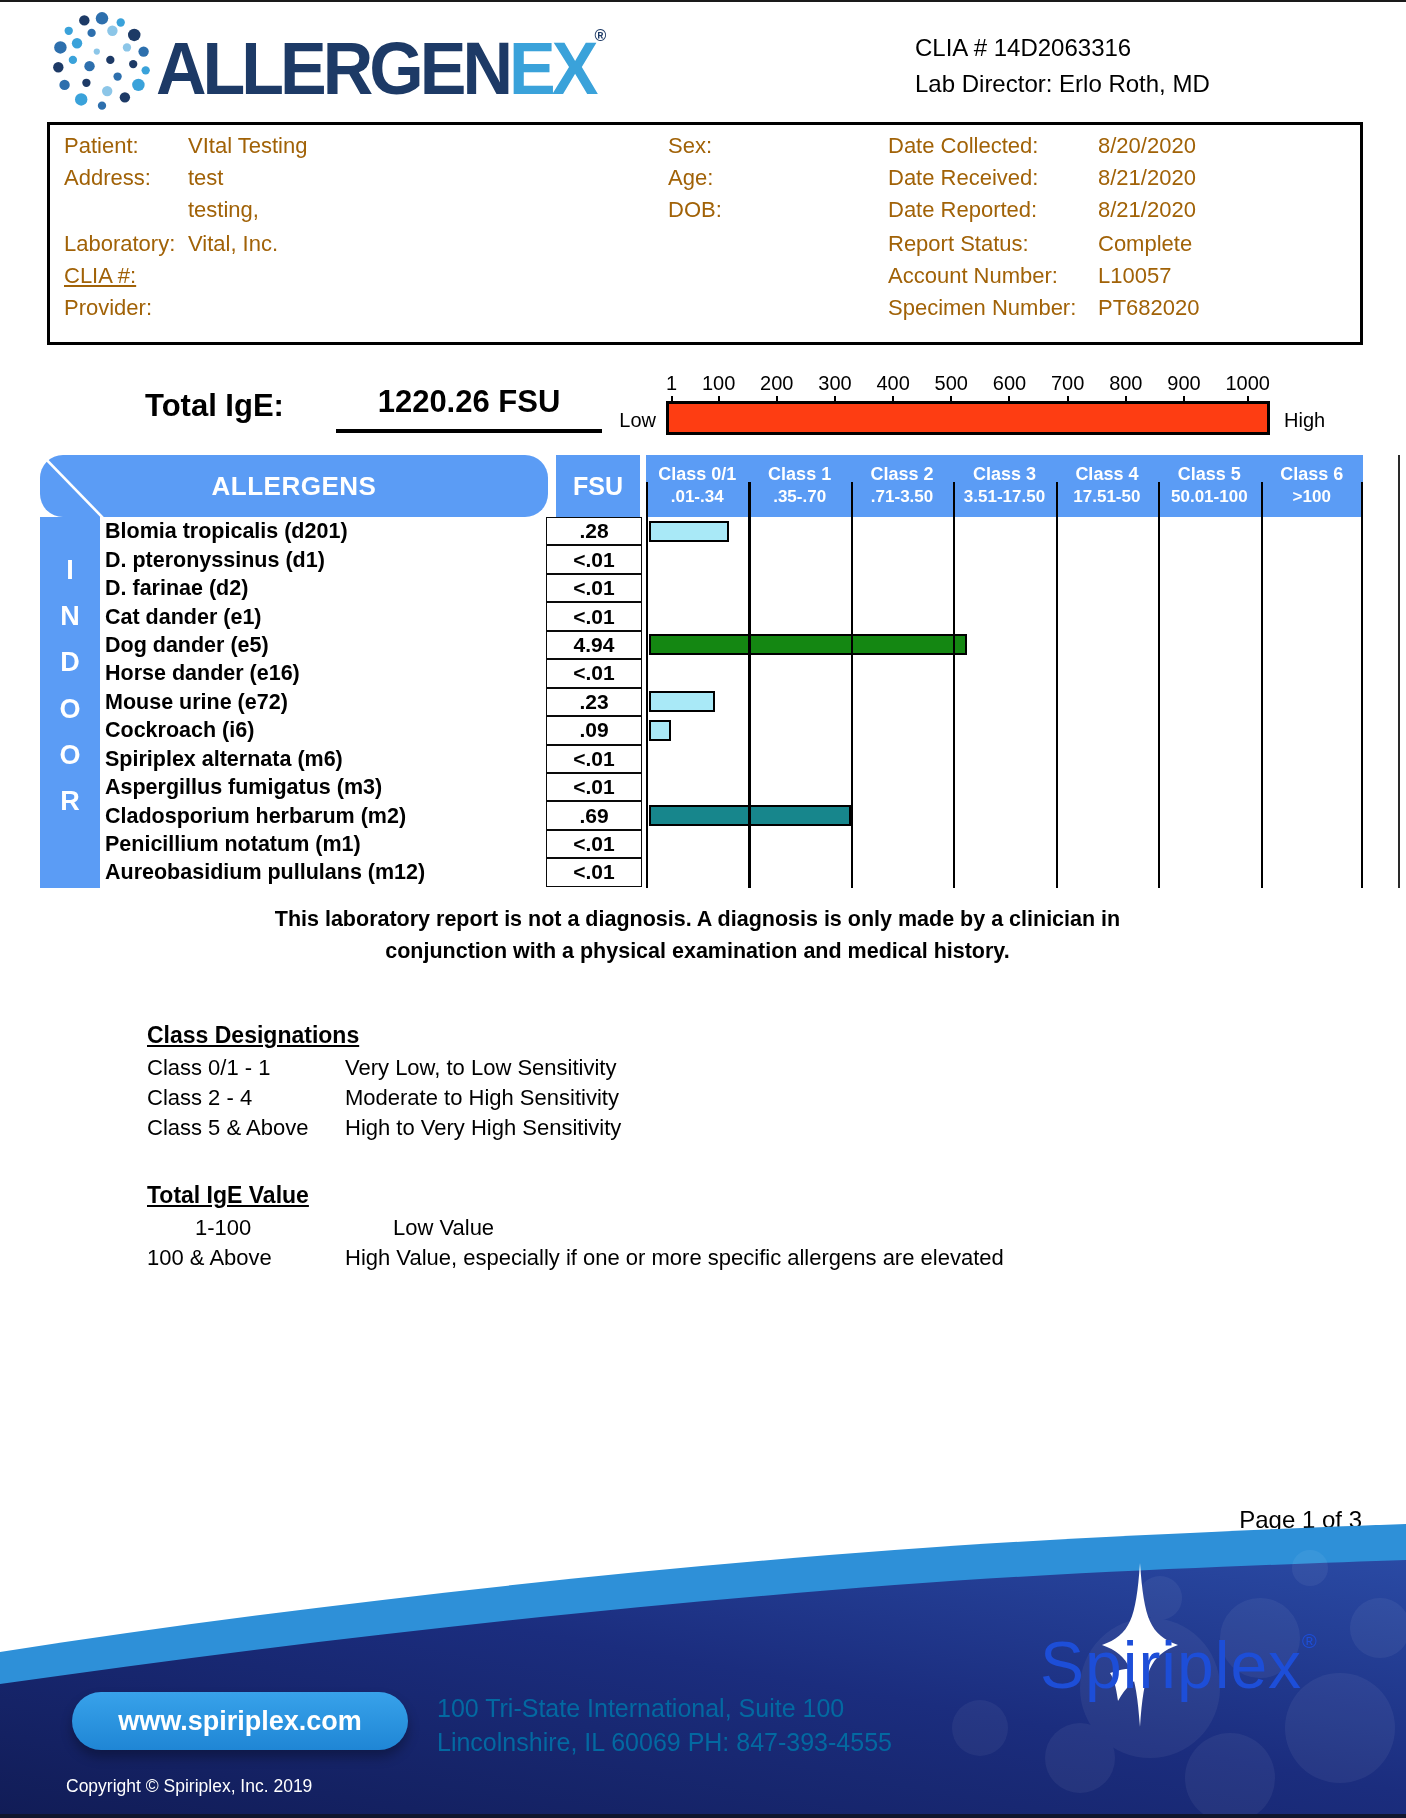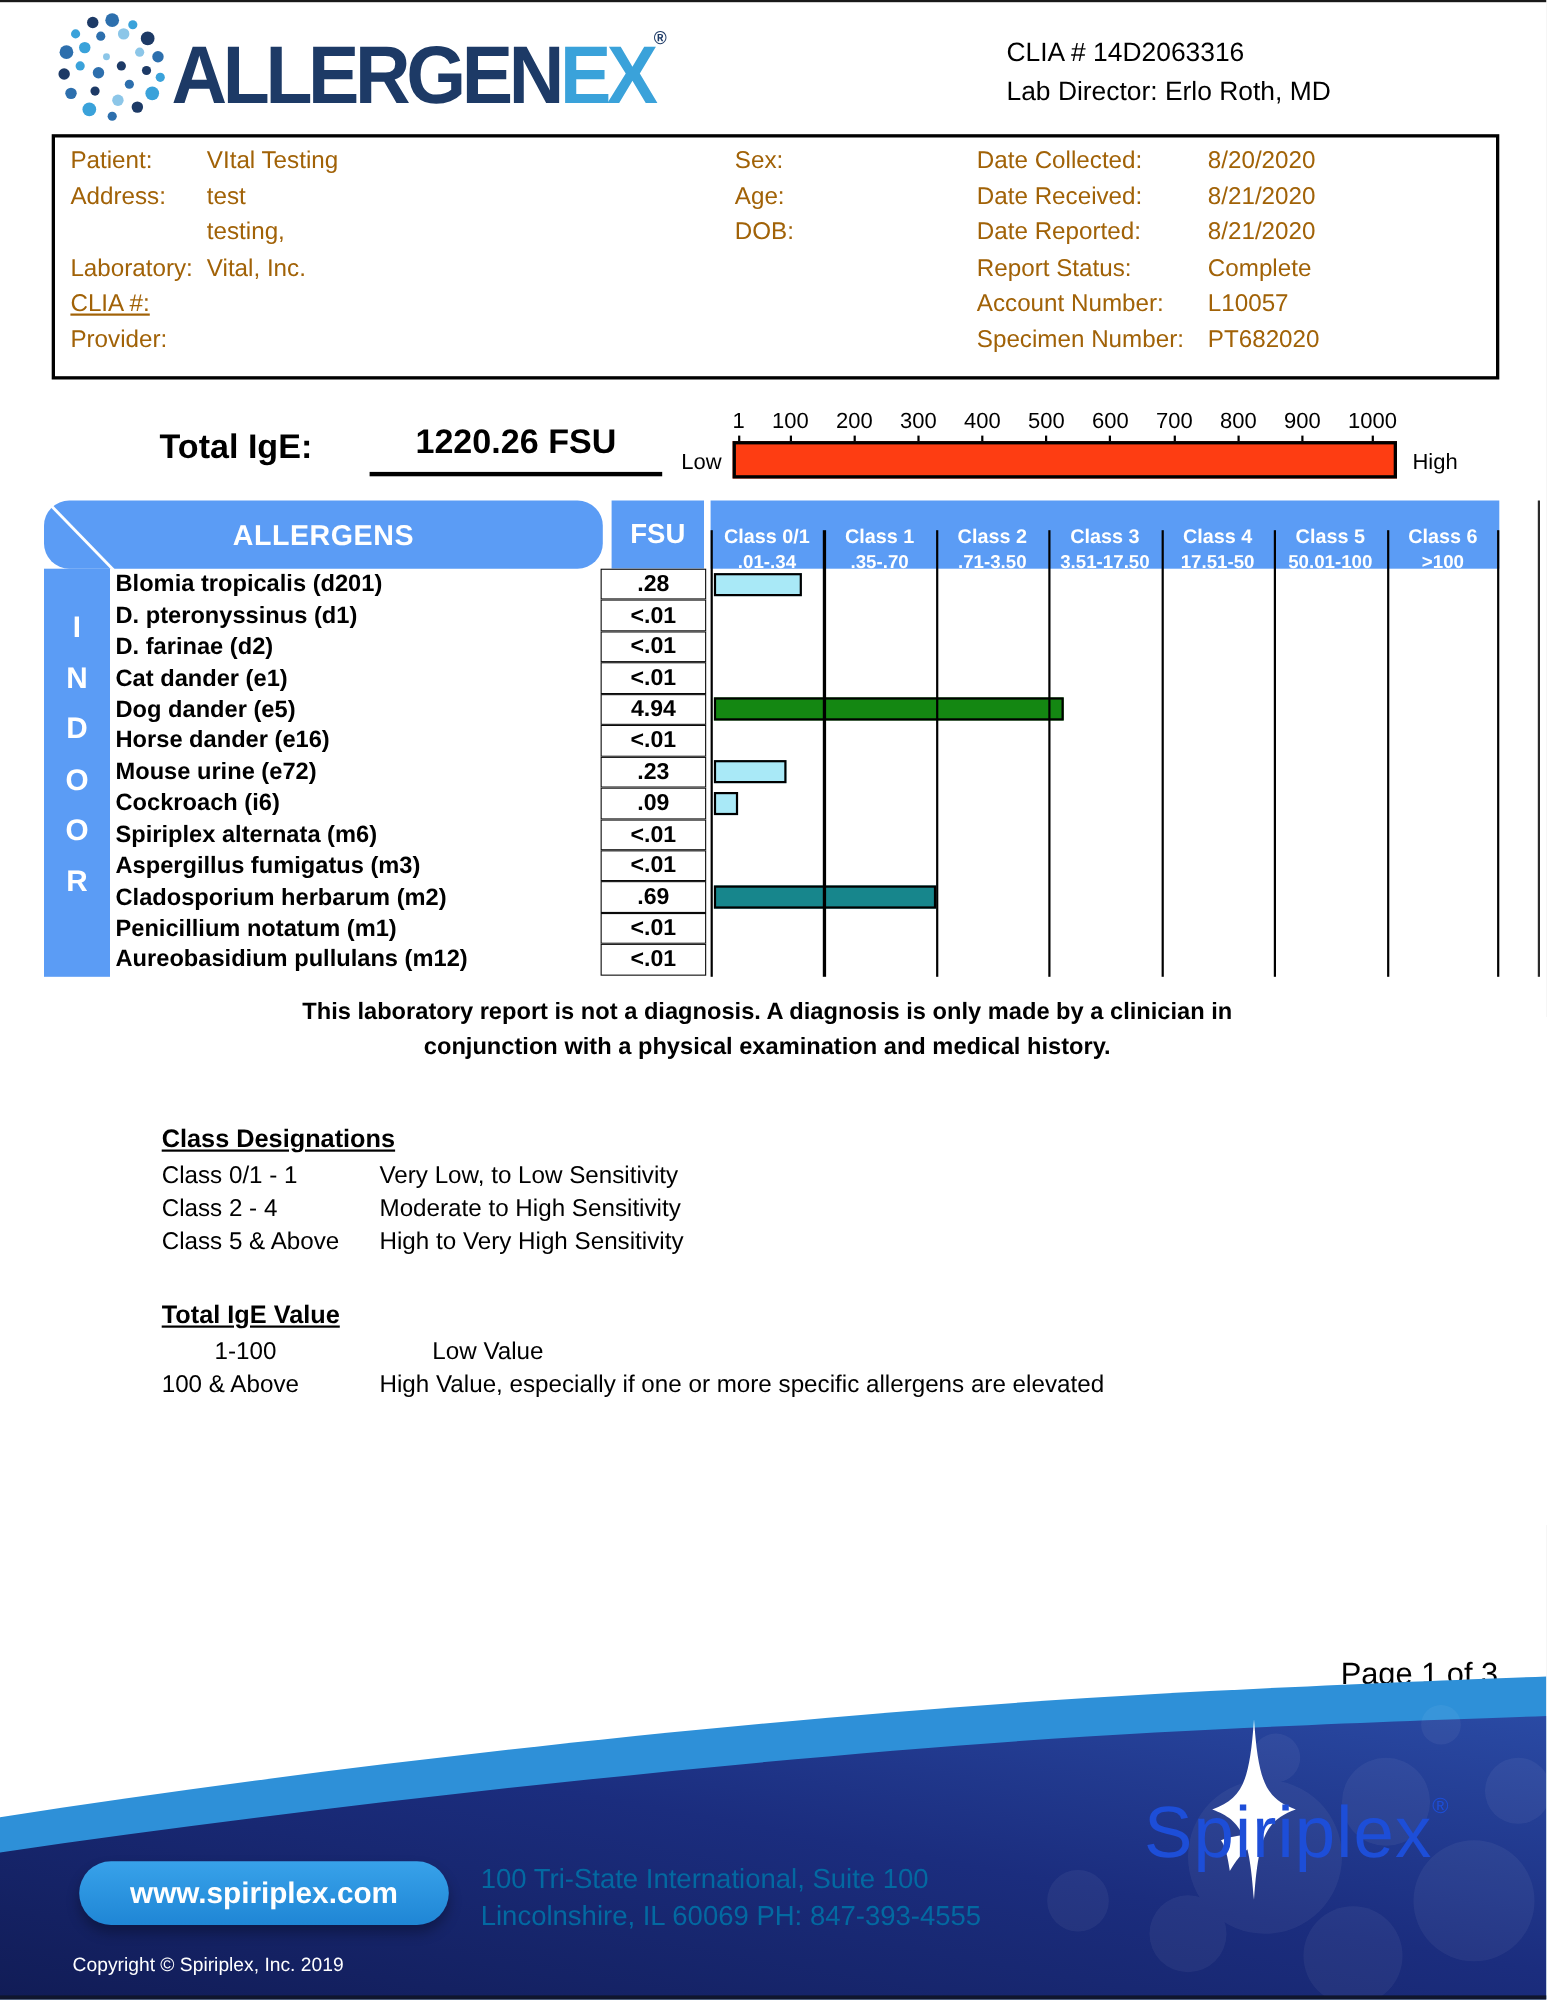--- a/index.html
+++ b/index.html
@@ -34,39 +34,39 @@
   .scale-ticks span { text-align:center; }
   .scale-ticks span::after { content:""; display:block; width:2px; height:5px; background:#000; margin:1px auto 0; }
   .scale-bar { width:604px; height:34px; background:#fe3d12; border:3px solid #000; }
 
   
   .atable { left:40px; top:455px; width:1325px; height:433px; }
   .hdr { position:absolute; top:0; height:62px; background:#5b9cf5; color:#fff; font-weight:bold; }
   .hdr-allergens { left:0; width:508px; font-size:26px; text-align:center; line-height:62px; letter-spacing:0.5px;border-radius:23px; }
   .hdr-fsu { left:516px; width:84px; font-size:25px; text-align:center; line-height:62px; }
   .hdr-classes { left:606px; width:717px; display:flex; }
-  .cls-cell { width:102.43px; text-align:center; padding-top:21px; }
+  .cls-cell { width:102.43px; text-align:center; padding-top:7px; }
   .cls-name { font-size:18px; font-weight:bold; line-height:24px; }
   .cls-range { font-size:17px; font-weight:bold; line-height:22px; }
   .corner-cut { left:0; top:0; width:66px; height:66px; }
   .sidebar { left:0; top:62px; width:60px; height:371px; background:#5b9cf5; }
   .indoor { left:0; top:100px; width:60px; height:262px; display:flex; flex-direction:column; justify-content:space-between; align-items:center; color:#fff; font-weight:bold; font-size:27px; }
   .rows { left:0; top:62px; width:1325px; }
   .trow { position:relative; height:28.45px; }
   .aname { position:absolute; left:65px; top:50%; transform:translateY(-50%); font-size:21.5px; font-weight:bold; white-space:nowrap; color:#000; }
   .fsu-cell { position:absolute; left:506px; width:96px; top:0; height:100%; border:1.6px solid #0a0a0a; display:flex; align-items:center; justify-content:center; font-size:21px; font-weight:bold; background:#fff; }
   .bar { position:absolute; left:609px; top:3.5px; height:21px; border:2px solid #000; display:none; }
   .vline { position:absolute; top:27px; height:406px; width:2.2px; background:#000; }
   .stray-line { position:absolute; left:1358px; top:0; height:433px; width:1.6px; background:#2a2a2a; }
 
   
   .disclaimer { left:0; top:903px; width:1395px; text-align:center; font-size:21.5px; font-weight:bold; line-height:32px; color:#000; }
   .sec-title { font-size:23px; font-weight:bold; text-decoration:underline; color:#000; }
   .leg-row { position:absolute; font-size:22px; color:#000; white-space:nowrap; }
-  .page-label { left:1150px; top:1506px; width:212px; text-align:right; font-size:28px; }
+  .page-label { left:1150px; top:1506px; width:212px; text-align:right; font-size:24px; }
 
   
   .footer-svg { left:0; top:1428px; }
   .site-btn { left:72px; top:1692px; width:336px; height:58px; border-radius:29px; background:linear-gradient(#38a2ea,#1f86d5); box-shadow:0 7px 12px rgba(0,0,0,.3); color:#fff; font-size:27px; font-weight:bold; display:flex; align-items:center; justify-content:center; cursor:pointer; }
   .addr { left:437px; font-size:25px; font-weight:normal; color:#0369a1; white-space:nowrap; }
   .splx { left:985px; top:1572px; width:420px; height:170px; color:#1d4ed8; }
   .splx-text { position:absolute; left:55px; top:55px; font-size:66px; letter-spacing:1px; white-space:nowrap; }
   .splx-reg { font-size:20px; vertical-align:40px; }
   .splx-star { position:absolute; left:100px; top:-12px; }
   .copyright { left:66px; top:1776px; font-size:17.5px; color:#fff; }

